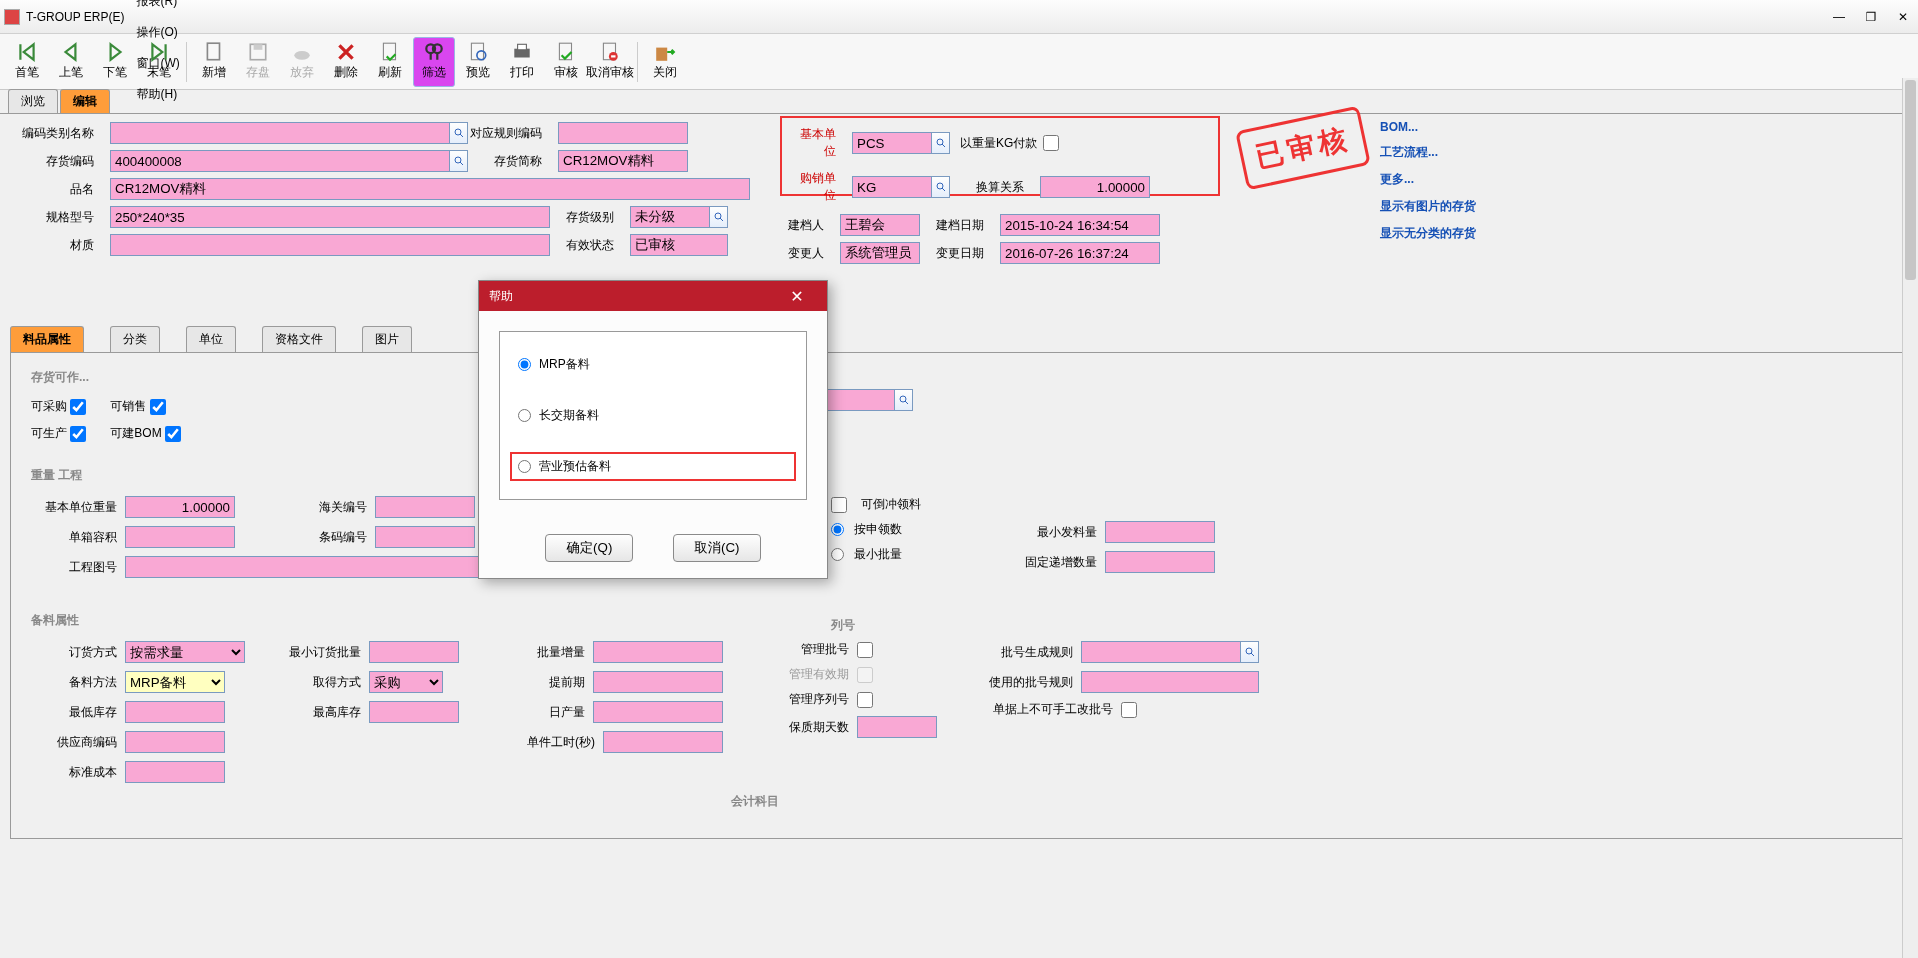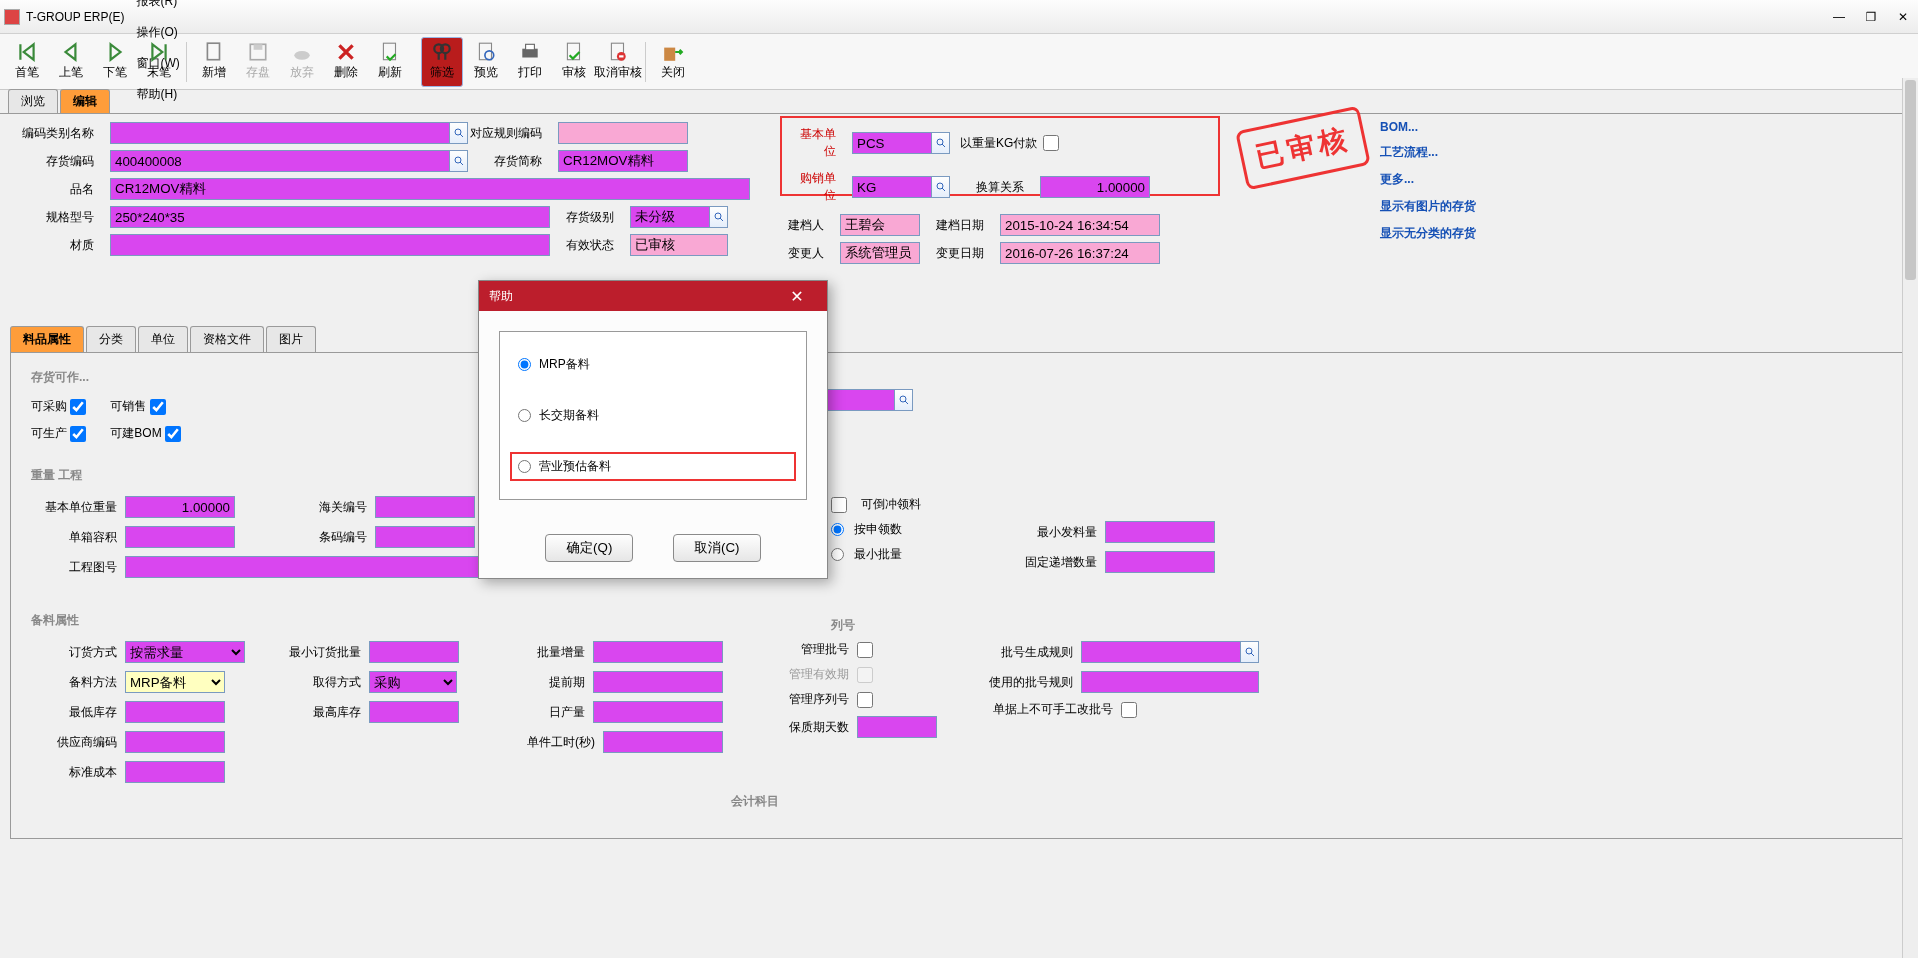--- a/index.html
+++ b/index.html
@@ -11,50 +11,50 @@
 .titlebar .app-icon { width: 16px; height: 16px; background: #d44; margin-right: 6px; display:inline-block; border:1px solid #aaa;}
 .titlebar .title { flex: 0 0 auto; }
 .titlebar .menus { display: flex; margin-left: 12px; gap: 14px; flex-direction: column; }
 .titlebar .menus span { cursor: default; }
 .titlebar .winbtns { margin-left: auto; display: flex; gap: 10px; font-family: Arial; }
 .titlebar .winbtns span { width: 22px; text-align: center; }
 
 
 .toolbar { height: 56px; background: #f7f7f7; border-bottom: 1px solid #c9c9c9; display: flex; align-items: center; padding: 0 6px; gap: 2px; }
 .tbtn { width: 42px; height: 50px; display: flex; flex-direction: column; align-items: center; justify-content: center; gap: 2px; cursor: pointer; border: 1px solid transparent; border-radius: 3px; }
-.tbtn.active-high { background: #b91c1c; border-color: #9ab6e4; margin-left: 8px; }
+.tbtn.active-high { background: #d946ef; border-color: #9ab6e4; }
 .tbtn .ico { width: 22px; height: 20px; display: flex; align-items: center; justify-content: center; }
 .tbtn .lbl { font-size: 12px; white-space: nowrap; }
 .tsep { width: 1px; height: 40px; background: #ccc; margin: 0 4px; }
 
 
 .tabs { height: 24px; display: flex; align-items: flex-end; padding-left: 8px; border-bottom: 1px solid #9a9a9a; background:#f0f0f0; }
 .tab { padding: 3px 12px; border: 1px solid #9a9a9a; border-bottom: none; margin-right: 2px; background: #e7e7e7; border-radius: 3px 3px 0 0; cursor: pointer; }
 .tab.active { background: #ff9d3a; color: #000; font-weight: bold; }
 
 
 .content { position: relative; padding: 8px 10px; }
 .row { display: flex; align-items: center; margin-bottom: 6px; }
 .lbl-r { width: 100px; text-align: right; padding-right: 16px; }
 .lbl-r.red { color: #c00; }
-.inp { height: 22px; border: 1px solid #7a9ac0; background: #d946ef; padding: 0 4px; }
+.inp { height: 22px; border: 1px solid #7a9ac0; background: #f9a8d4; padding: 0 4px; }
 .inp.ro { background: #f9a8d4; }
 .lookup { position: relative; display: inline-flex; }
 .lookup .lkbtn { width: 18px; height: 22px; border: 1px solid #7a9ac0; border-left: none; background: linear-gradient(#fefefe,#e5eefb); display:flex;align-items:center;justify-content:center; cursor:pointer;}
 .lookup .lkbtn svg { width:10px;height:10px;}
 select.inp { padding: 0; }
 
 .red-box { position: absolute; left: 780px; top: 2px; width: 440px; height: 80px; border: 2px solid #e33; padding: 8px 10px; }
 .stamp { position: absolute; left: 1240px; top: 4px; color: #e33; border: 3px solid #e33; border-radius: 8px; padding: 8px 12px; font-size: 28px; font-weight: bold; transform: rotate(-12deg); letter-spacing: 4px; }
 
 .rightlinks { position: absolute; left: 1380px; top: 6px; display: flex; flex-direction: column; gap: 10px; }
 .rightlinks a { color: #1550b5; text-decoration: none; font-weight: bold; cursor: pointer; }
 
 
-.detail-tabs { margin-top: 4px; display:flex; border-bottom:1px solid #9a9a9a; }
+.detail-tabs { margin-top: 4px; display:flex; border-bottom:1px solid #9a9a9a;gap:24px; }
 .dtab { padding:4px 12px; border:1px solid #9a9a9a; border-bottom:none; background:#e7e7e7; margin-right:2px; border-radius:3px 3px 0 0; cursor:pointer;}
 .dtab.active { background:#ff9d3a; font-weight:bold; }
 
 .panel { border:1px solid #9a9a9a; border-top:none; padding:16px 20px; background:#f0f0f0; min-height: 460px; position:relative;}
 .section-title { color:#888; font-weight:bold; margin-bottom:12px; }
 .col { display:flex; flex-direction:column; gap:8px; }
 .chk { width:16px; height:16px; vertical-align:middle; }
 .frow { display:flex; align-items:center; gap:4px; }
 .frow .flab { width:90px; text-align:right; padding-right:4px; }
 .frow .flab.dis { color:#999; }
@@ -489,21 +489,21 @@
               <input class="inp" style="width: 100px;">
             </div>
         </div>
         <div class="col">
           <div class="frow">
               <span class="flab">最小订货批量</span>
               <input class="inp" style="width: 90px;">
             </div>
           <div class="frow">
               <span class="flab">取得方式</span>
-              <select class="inp" style="width:88px"><option>采购</option></select>
+              <select class="inp" style="width:74px"><option>采购</option></select>
             </div>
           <div class="frow">
               <span class="flab">最高库存</span>
               <input class="inp" style="width: 90px;">
             </div>
         </div>
         <div class="col" style="margin-left:30px">
           <div class="frow">
               <span class="flab" style="width:70px">批量增量</span>
               <input class="inp" style="width: 130px;">

